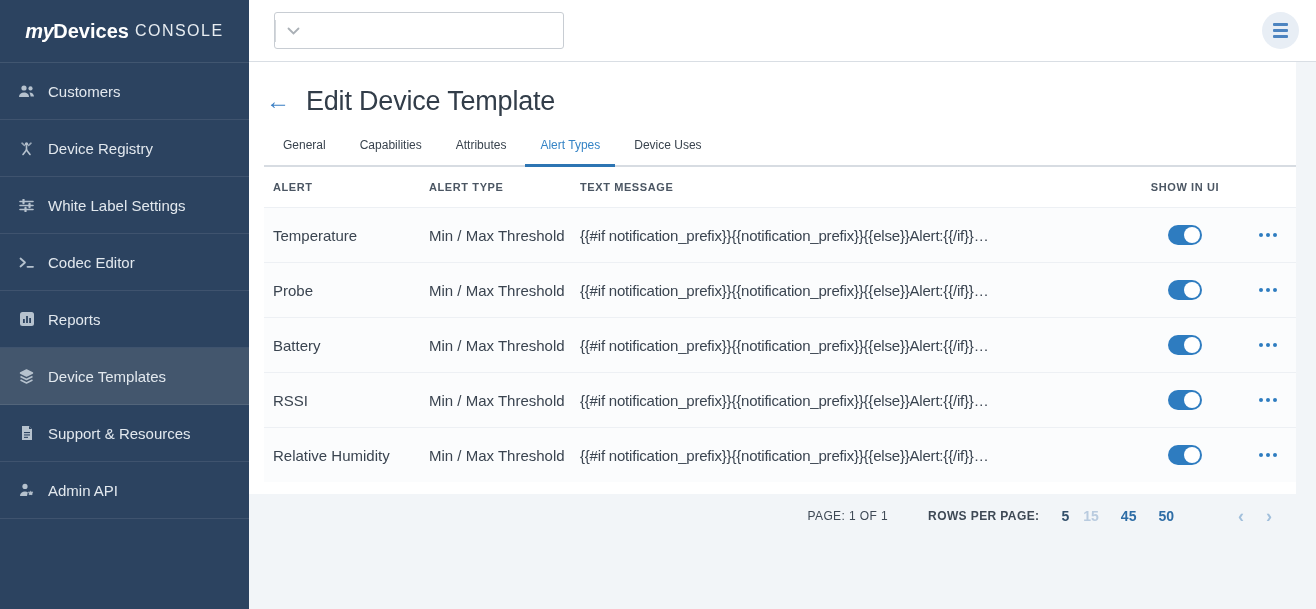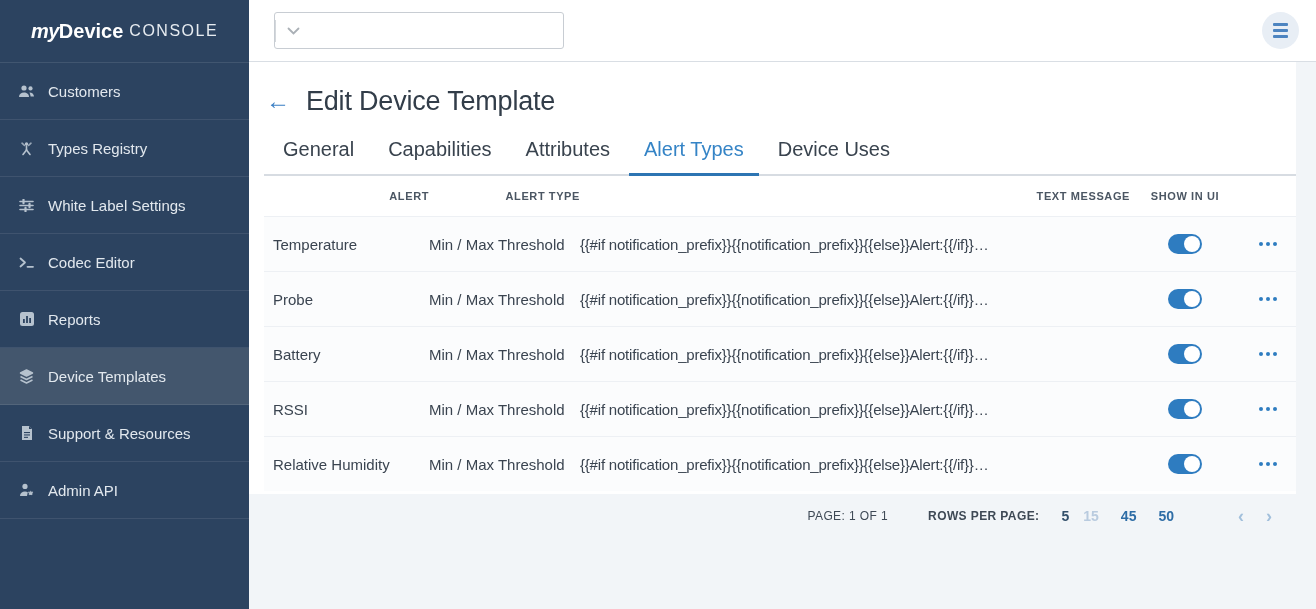--- a/index.html
+++ b/index.html
@@ -30,26 +30,26 @@
   .menu-btn i { display:block; width:15px; height:3px; background:#4d84c0; border-radius:1px; }
 
   .content { flex:1; position:relative; background:#f2f5f8; }
   .panel { background:#ffffff; margin-right:20px; height:432px; padding-left:15px; }
 
   .title-row { display:flex; align-items:center; padding-top:24px; padding-left:2px; }
   .back-arrow { font-size:24px; color:#3b7fc4; background:none; border:none; cursor:pointer; line-height:1; padding:0 0 2px 0; }
   .page-title { font-size:27px; font-weight:500; color:#323d49; margin-left:16px; letter-spacing:-.2px; }
 
   .tabs { display:flex; gap:4px; margin-top:21px; padding-left:4px; border-bottom:2px solid #d7dce2; }
-  .tab { padding:0 15px 12px 15px; font-size:20px; color:#39434e; cursor:pointer; border-bottom:3px solid transparent; margin-bottom:-2px; }
+  .tab { padding:0 15px 12px 15px; font-size:12px; color:#39434e; cursor:pointer; border-bottom:3px solid transparent; margin-bottom:-2px; }
   .tab.active { color:#3584c6; border-bottom-color:#2d75b3; }
 
   .grid { display:grid; grid-template-columns:156px 151px 1fr 110px 56px; align-items:center; padding-left:9px; }
   .thead { height:40px; background:#fff; }
-  .thead .h { font-size:11px; font-weight:bold; letter-spacing:.6px; color:#4b5663; text-transform:uppercase;text-align:right; }
+  .thead .h { font-size:11px; font-weight:bold; letter-spacing:.6px; color:#4b5663; text-transform:uppercase; }
   .thead .h.center { text-align:center; }
   .trow { height:55px; border-top:1px solid #edf0f4; background:#fbfcfd; }
   .trow .c { font-size:15px; color:#3a4450; white-space:nowrap; overflow:hidden; }
   .trow .c3 { letter-spacing:-.2px; }
   .cell-center { display:flex; justify-content:center; }
 
   .toggle { width:34px; height:20px; border-radius:10px; background:#2e7cc0; position:relative; display:inline-block; cursor:pointer; }
   .toggle .knob { position:absolute; top:2px; right:2px; width:16px; height:16px; border-radius:50%; background:#fff; }
   .dots { display:inline-flex; gap:3px; cursor:pointer; padding:4px 2px; }
   .dots i { width:4px; height:4px; border-radius:50%; background:#2e7cc0; display:block; }
@@ -65,21 +65,21 @@
   .pg-chev.first { margin-left:64px; }
 </style>
 </head>
 <body>
 
 <div class="app">
 
   <nav class="sidebar">
     <div class="logo">
       <span class="my">my</span>
-        <span class="devices">Device</span>
+        <span class="devices">Devices</span>
         <span class="console">CONSOLE</span>
     </div>
 
     <div class="nav-item">
       <span class="ic">
         <svg width="17" height="13" viewBox="0 0 17 13" fill="currentColor">
             <circle cx="6" cy="3" r="2.6"></circle>
             <path d="M1 12c0-2.8 2.2-4.4 5-4.4s5 1.6 5 4.4z"></path>
             <circle cx="12.5" cy="3.4" r="2.1"></circle>
             <path d="M11.5 7.4c2.4.1 4.5 1.5 4.5 4.1h-3.4c-.2-1.8-.8-3.1-1.1-4.1z"></path>
@@ -92,21 +92,21 @@
       <span class="ic">
         <svg width="15" height="15" viewBox="0 0 15 15" fill="none" stroke="currentColor" stroke-width="1.6" stroke-linecap="round">
             <circle cx="7.5" cy="3" r="1.7" fill="currentColor" stroke="none"></circle>
             <path d="M7.5 5v4"></path>
             <path d="M7.5 9l-3.5 4.5"></path>
             <path d="M7.5 9l3.5 4.5"></path>
             <path d="M3 2.2L5.4 4.4" opacity=".8"></path>
             <path d="M12 2.2L9.6 4.4" opacity=".8"></path>
           </svg>
       </span>
-      <span>Types Registry</span>
+      <span>Device Registry</span>
     </div>
 
     <div class="nav-item">
       <span class="ic">
         <svg width="15" height="13" viewBox="0 0 15 13" stroke="currentColor" stroke-width="1.6" stroke-linecap="round">
             <path d="M1 2.5h13"></path>
             <path d="M1 6.5h13"></path>
             <path d="M1 10.5h13"></path>
             <path d="M4.5 .8v3.4" stroke-width="2.2"></path>
             <path d="M10.5 4.8v3.4" stroke-width="2.2"></path>

